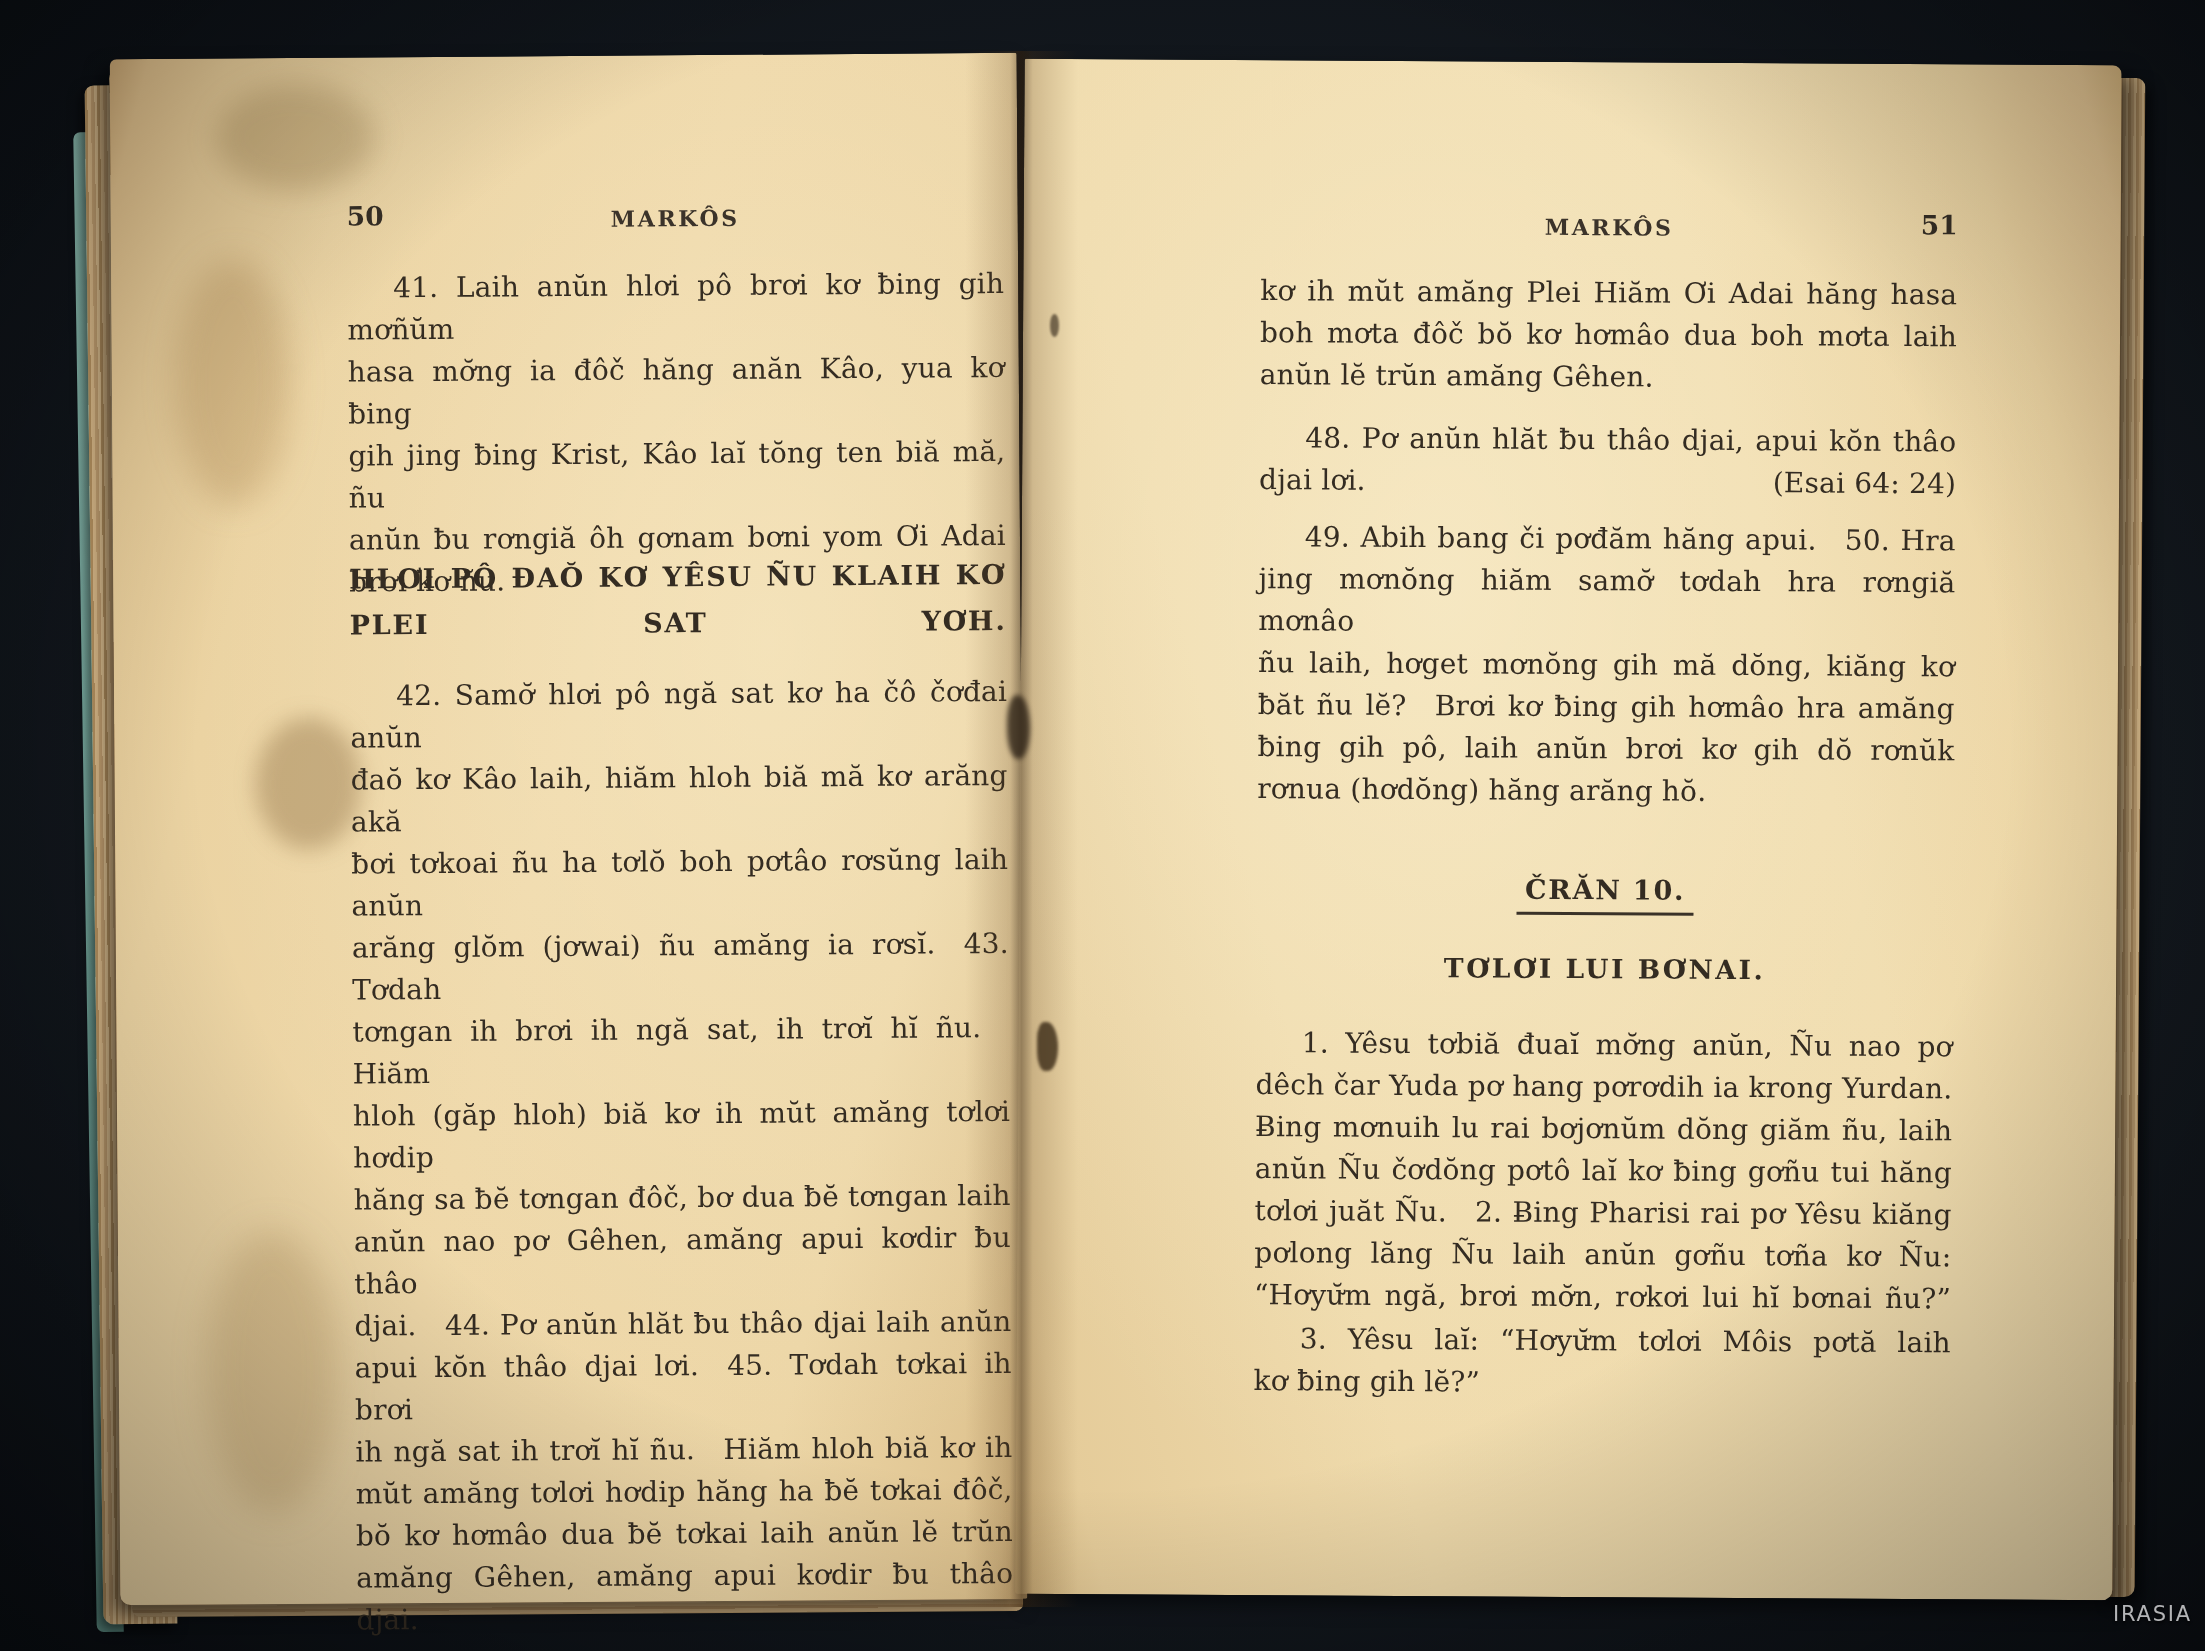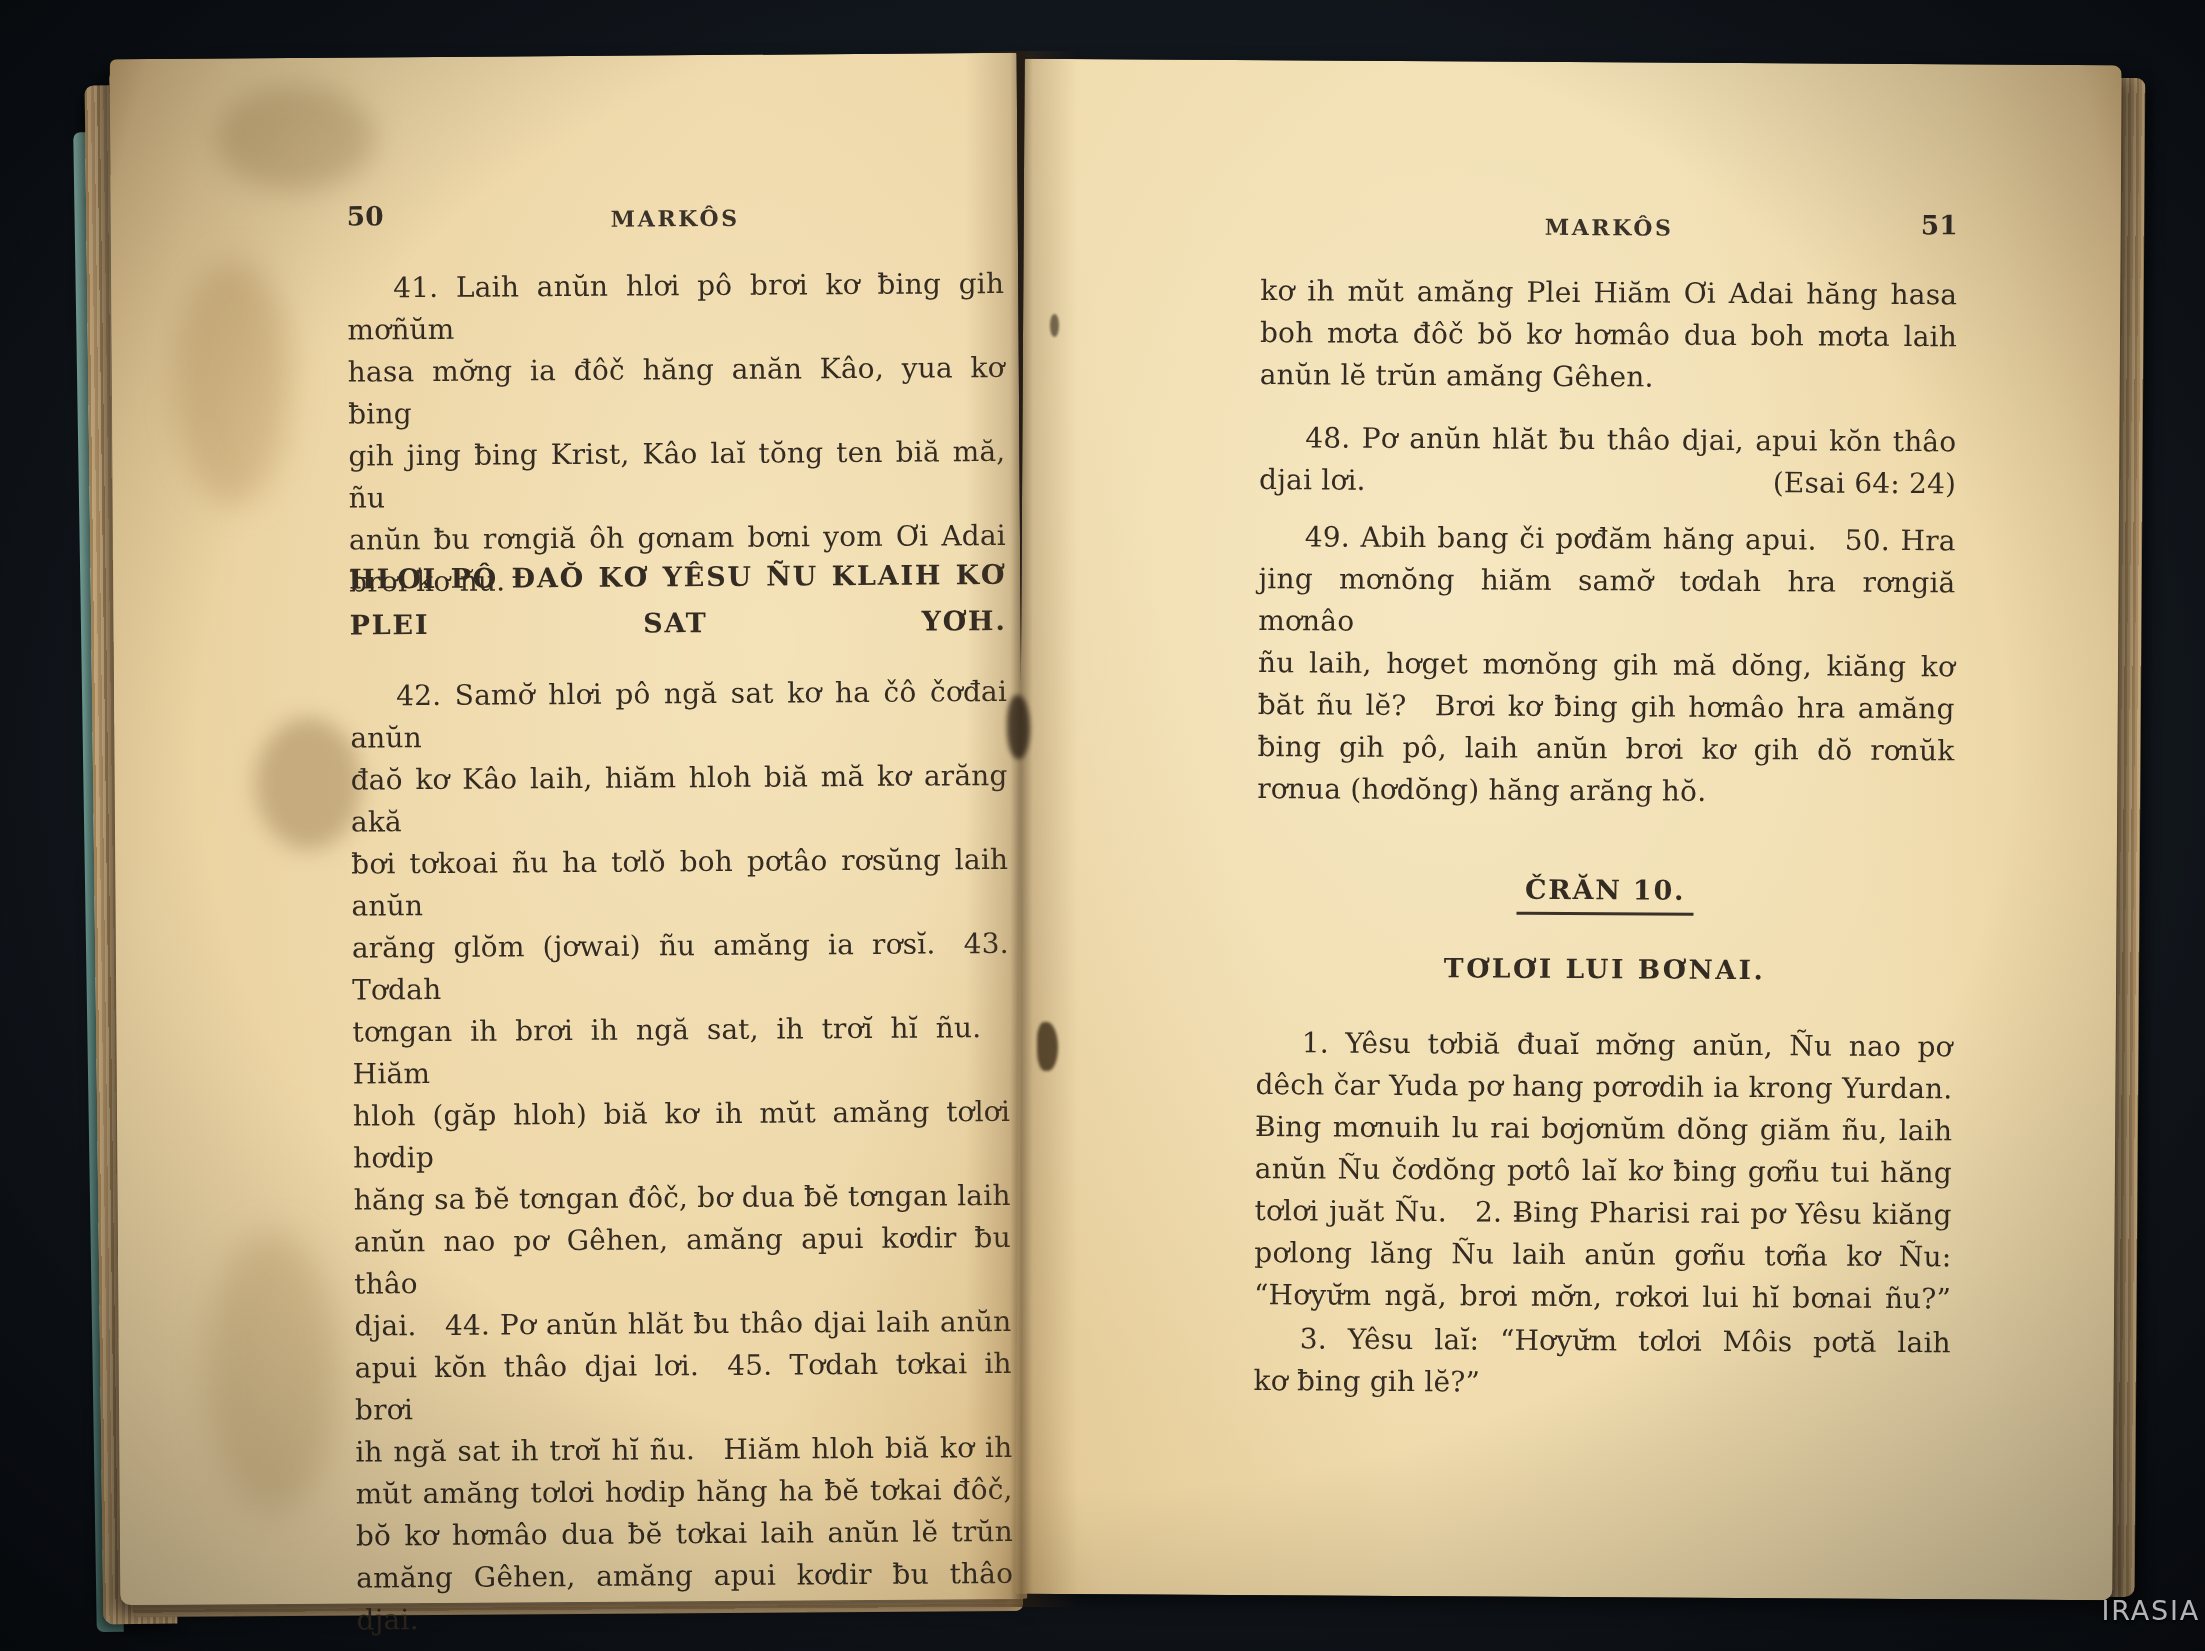--- a/index.html
+++ b/index.html
@@ -86,23 +86,23 @@
   .tline{text-align:justify;text-align-last:justify;}
   .para-end .tline:last-child{text-align-last:left;}
   .indent-first .tline:first-child{text-indent:46px;}
   .heading-block{position:absolute;font-size:27px;font-weight:600;letter-spacing:1.8px;color:#342c22;text-align:center;line-height:46px;}
   .chapter-wrap{position:absolute;text-align:center;}
   .chapter-title{display:inline-block;font-size:27px;font-weight:600;letter-spacing:1.8px;color:#342c22;border-bottom:3.5px solid #3a3228;padding:0 8.8px 7px 8.8px;}
   .section-title{position:absolute;text-align:center;font-size:26.5px;font-weight:600;letter-spacing:2.6px;color:#342c22;}
   .split-line{display:flex;justify-content:space-between;}
 
   .watermark{
-    position:absolute;right:6px;bottom:26.5px;z-index:10;
+    position:absolute;right:14px;bottom:26.5px;z-index:10;
     font-family:"DejaVu Sans","Liberation Sans",sans-serif;
-    font-size:27px;letter-spacing:1.8px;color:#c6c7c9;opacity:.9;
+    font-size:21px;letter-spacing:1.8px;color:#c6c7c9;opacity:.9;
     text-shadow:0 1.8px 2.6px rgba(0,0,0,.8);
   }
 </style>
 </head>
 <body>
 
 <div class="canvas">
 
   <div class="cover-edge"></div>
   <div class="edge-stack-left"></div>

